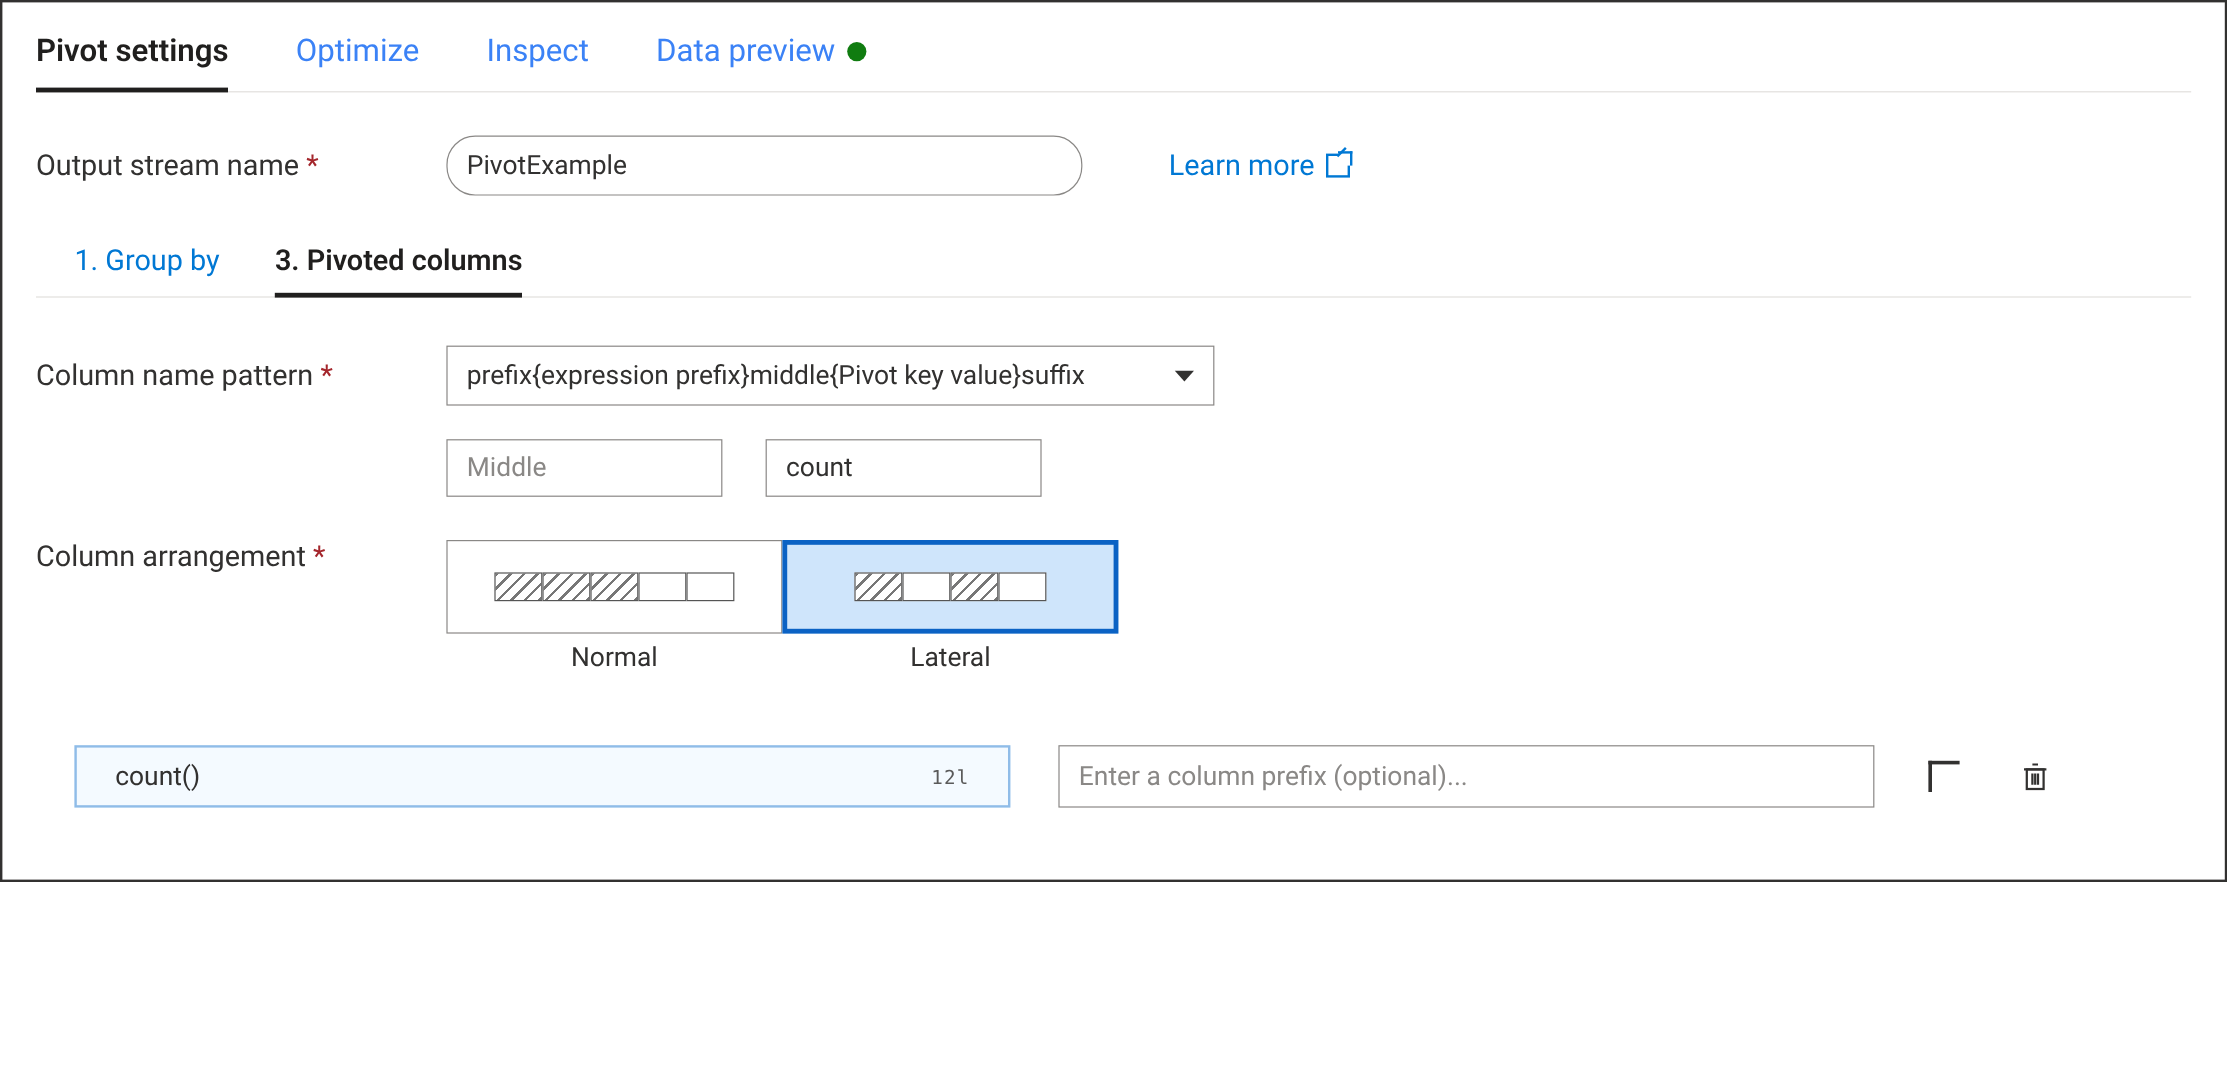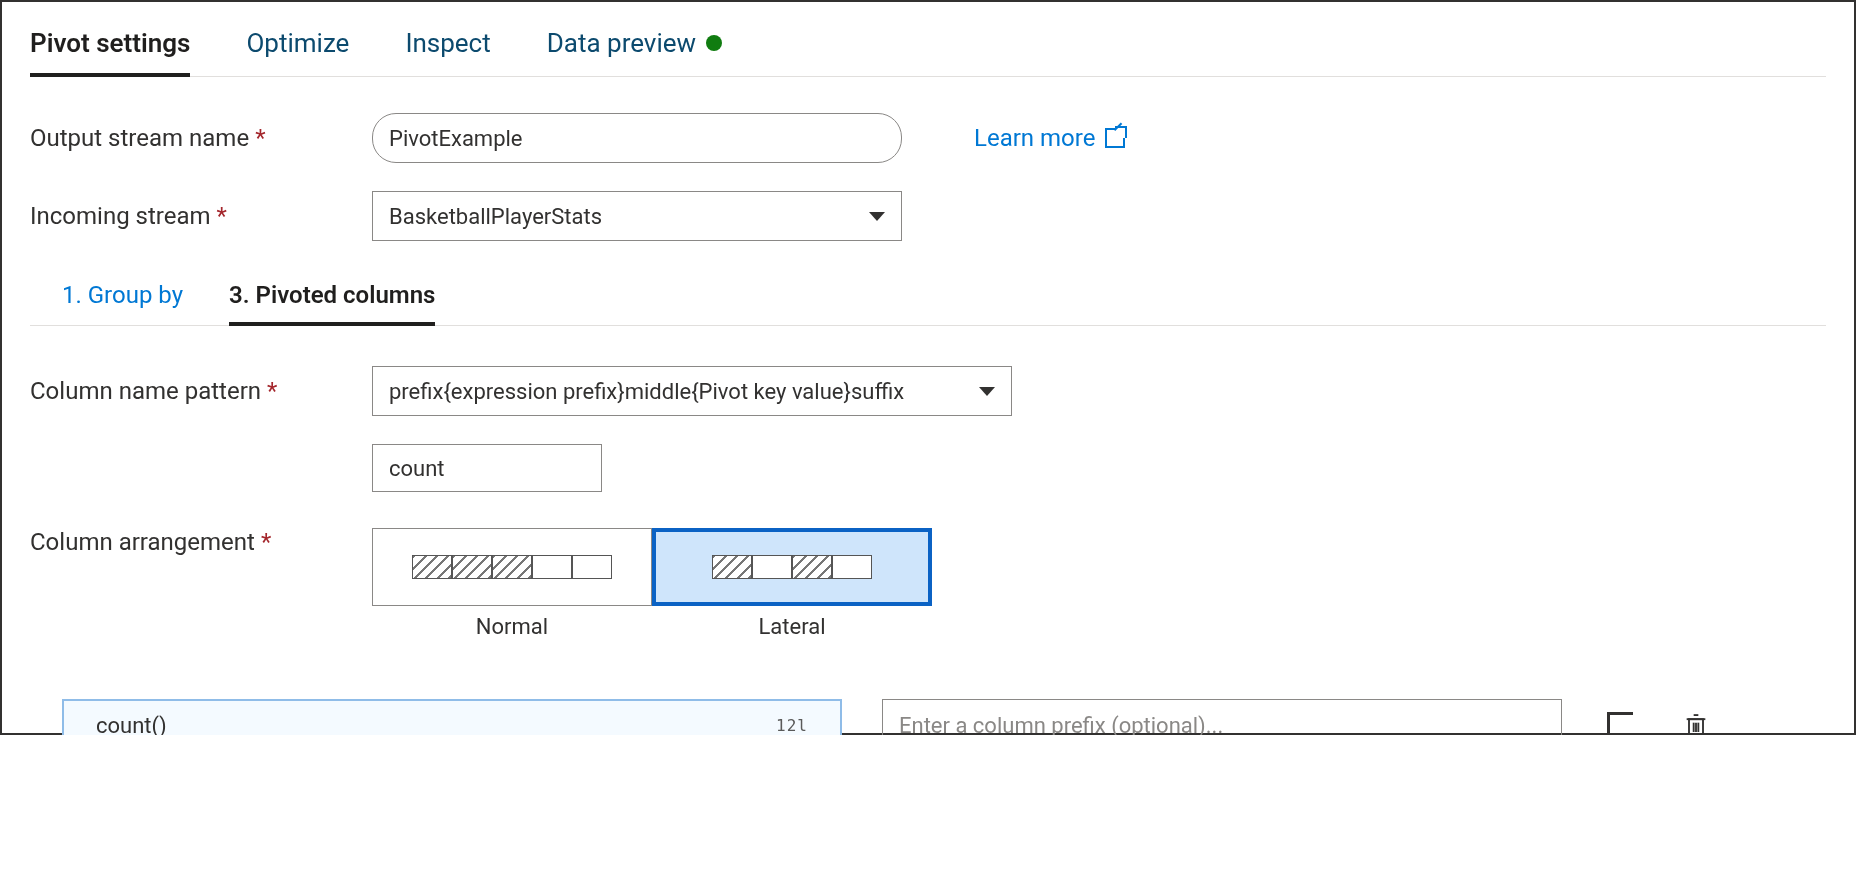--- a/index.html
+++ b/index.html
@@ -23,21 +23,21 @@
     gap: 56px;
     align-items: center;
     border-bottom: 1px solid #e1dfdd;
     padding-bottom: 0;
     margin-bottom: 36px;
   }
   .top-tab {
     font-size: 26px;
     padding: 6px 0 18px 0;
     cursor: pointer;
-    color: #0c4a6e;
+    color: #3b82f6;
     position: relative;
     display: flex;
     align-items: center;
     gap: 10px;
   }
   .top-tab.active {
     color: #201f1e;
     font-weight: 600;
   }
   .top-tab.active::after {
@@ -261,29 +261,20 @@
     <div class="form-label">
       <span>Output stream name</span><span class="required">*</span>
     </div>
     <input class="text-input w-530" value="PivotExample" style="">
     <a class="learn-more">
       <span>Learn more</span>
       <span class="ext-icon"></span>
     </a>
   </div>
 
-  <div class="form-row">
-    <div class="form-label">
-      <span>Incoming stream</span><span class="required">*</span>
-    </div>
-    <div class="dropdown">
-      <span>BasketballPlayerStats</span>
-      <span class="caret-down"></span>
-    </div>
-  </div>
 
   <div class="sub-tabs">
     <div class="sub-tab">
       <span>1. Group by</span>
     </div>
     <div class="sub-tab active">
       <span>3. Pivoted columns</span>
     </div>
   </div>
 
@@ -291,20 +282,21 @@
     <div class="form-label">
       <span>Column name pattern</span><span class="required">*</span>
     </div>
     <div class="dropdown w-640">
       <span>prefix{expression prefix}middle{Pivot key value}suffix</span>
       <span class="caret-down"></span>
     </div>
   </div>
 
   <div class="three-inputs">
+    <input class="text-input" placeholder="Middle" style="">
     <input class="text-input" value="count" style="">
   </div>
 
   <div class="arr-row">
     <div class="form-label">
       <span>Column arrangement</span><span class="required">*</span>
     </div>
     <div class="arr-options">
       <div class="arr-opt-wrap">
         <div class="arr-box">

